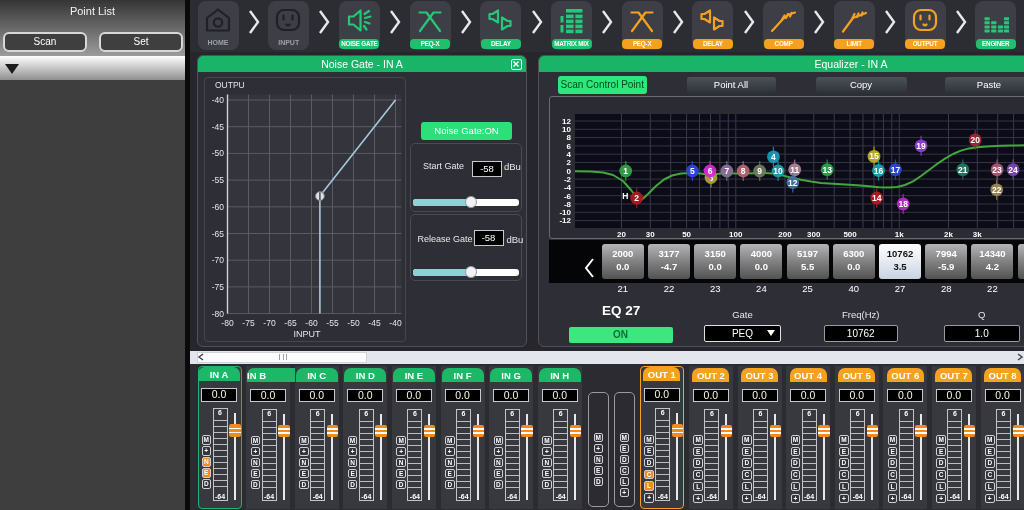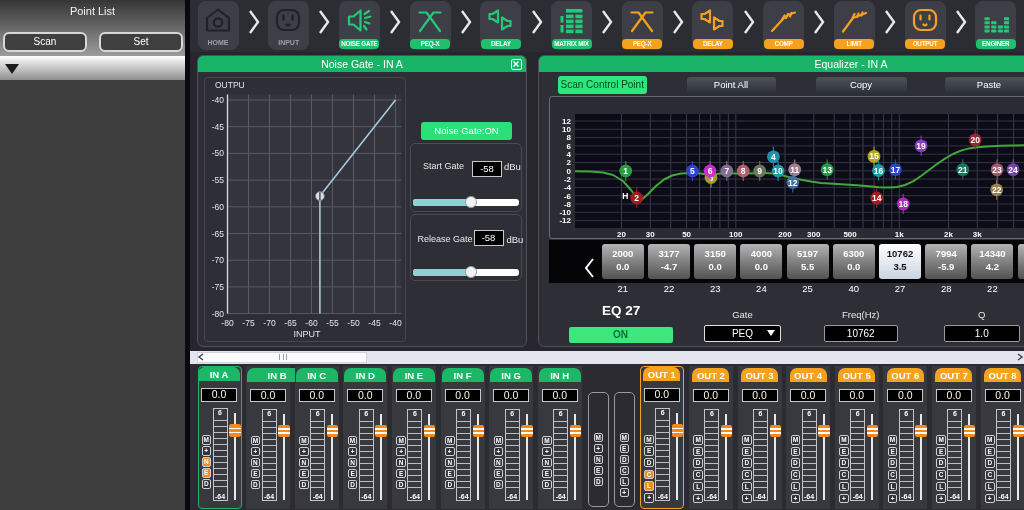--- a/index.html
+++ b/index.html
@@ -445,21 +445,21 @@
       <div class="ab" style="left:0;top:3.5px;width:11.5px;height:1.6px;background:#fff"></div>
       <div class="ab" style="left:0;top:7.5px;width:11.5px;height:1.6px;background:#fff"></div>
     </div>
     <div class="sbtn" style="left:3.0px;top:68.0px">M</div>
     <div class="sbtn" style="left:3.0px;top:79.0px">+</div>
     <div class="sbtn on" style="left:3.0px;top:90.0px">N</div>
     <div class="sbtn on" style="left:3.0px;top:101.0px">E</div>
     <div class="sbtn" style="left:3.0px;top:112.0px">D</div>
   </div>
 <div class="ab" style="left:246.1px;top:366px;width:44px;height:143px;background:#38383f;">
-    <div class="ab" style="left:1px;top:1.5px;width:60px;height:14px;background:#1db768;border-radius:7px 7px 0 0;color:#fff;font-size:9.5px;font-weight:bold;text-align:center;line-height:15px">IN B</div>
+    <div class="ab" style="left:1px;top:1.5px;width:60px;height:14px;background:#1db768;border-radius:7px 7px 0 0;color:#fff;font-size:9.5px;font-weight:bold;text-align:left;line-height:15px">IN B</div>
     <div class="vbox" style="left:4px;top:22.5px;width:36px;height:13.5px;font-size:10.5px;line-height:11.5px;color:#fafae0;border-width:1.5px">0.0</div>
     <div class="ab" style="left:15.5px;top:42.5px;width:15px;height:92.5px;border:1px solid #c4c4c8"></div>
     <div class="ab" style="left:15.5px;top:43.5px;width:15px;text-align:center;color:#fff;font-size:7px;font-weight:bold">6</div>
     <div class="ab" style="left:14px;top:127px;width:18px;text-align:center;color:#fff;font-size:7px;font-weight:bold">-64</div>
     <div class="tick" style="left:16.5px;top:54.5px;width:13px"></div>
     <div class="tick" style="left:16.5px;top:60.5px;width:13px"></div>
     <div class="tick" style="left:16.5px;top:66.5px;width:13px"></div>
     <div class="tick" style="left:16.5px;top:72.5px;width:13px"></div>
     <div class="tick" style="left:16.5px;top:78.5px;width:13px"></div>
     <div class="tick" style="left:16.5px;top:84.5px;width:13px"></div>

